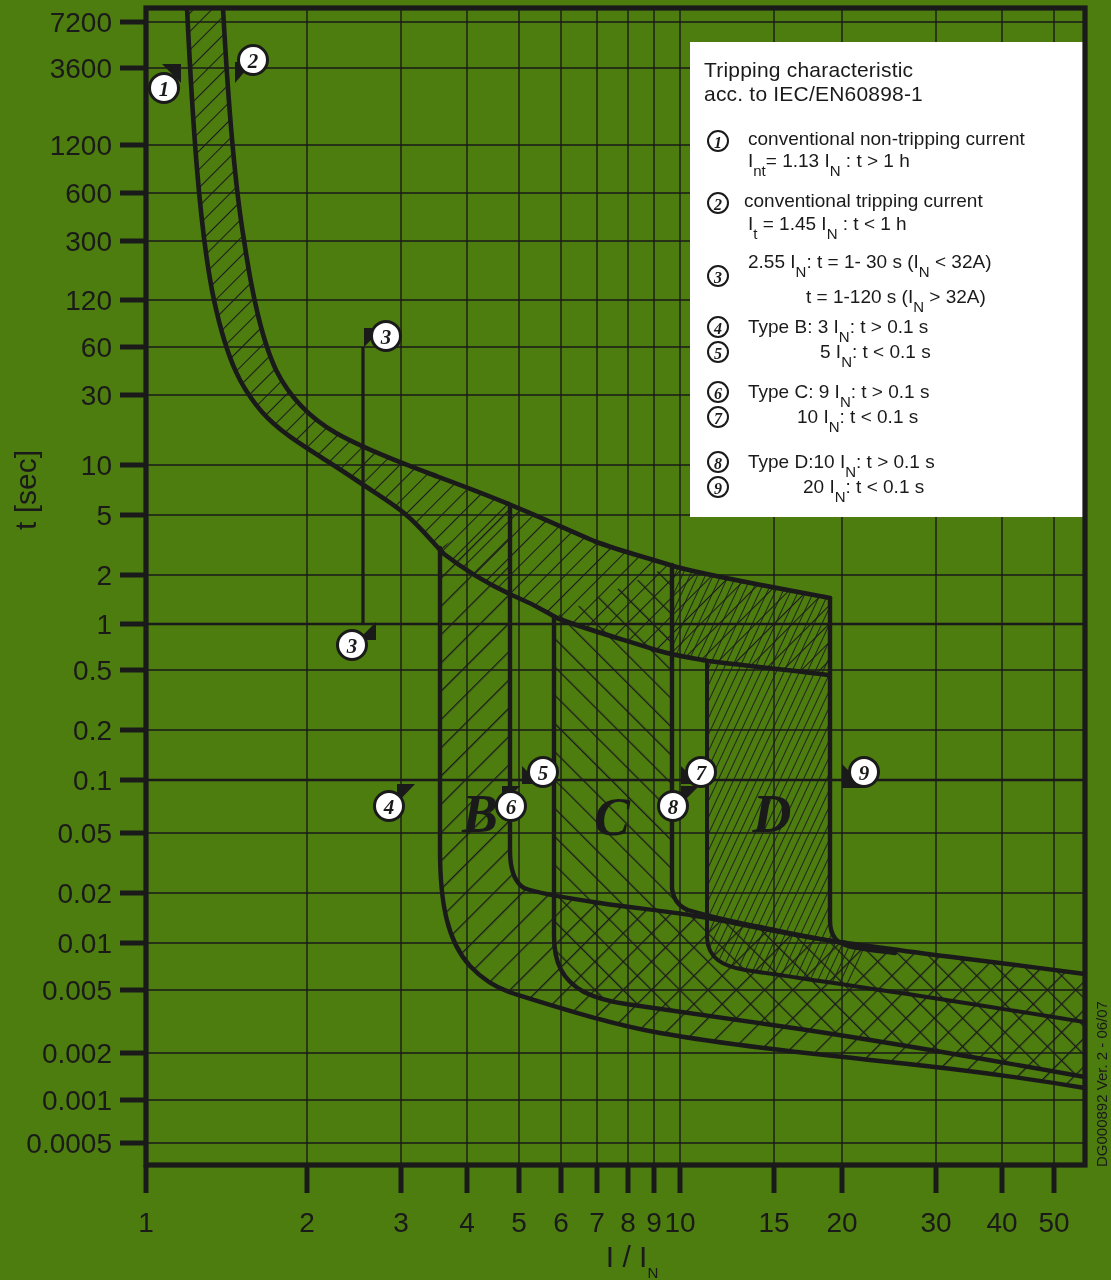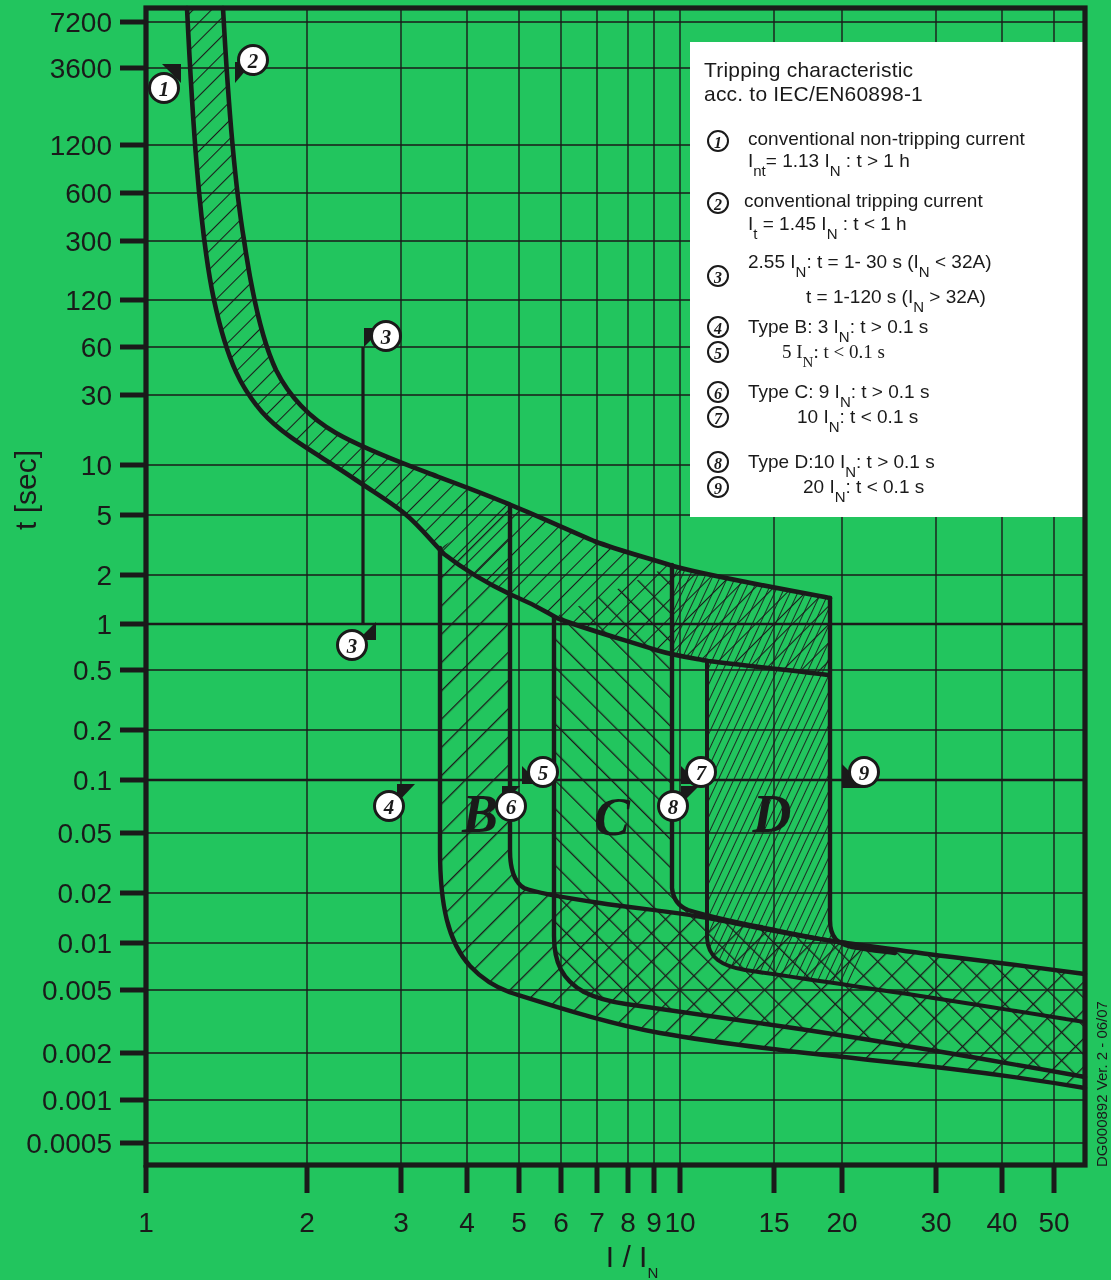--- a/index.html
+++ b/index.html
@@ -1,16 +1,16 @@
 <!DOCTYPE html>
 <html><head>
 <meta charset="utf-8">
 <style>
   html,body{margin:0;padding:0;background:#fff;}
-  .stage{position:relative;width:1111px;height:1280px;background:#22c55e;overflow:hidden;
+  .stage{position:relative;width:1111px;height:1280px;background:#4d7c0f;overflow:hidden;
          font-family:"Liberation Sans",sans-serif;color:#1a1a1a;}
   #chart{position:absolute;left:0;top:0;}
   .abs{position:absolute;}
   .legend-title{font-size:21px;text-align:left;line-height:24px;letter-spacing:0.2px;}
   .legend-line{font-size:19px;white-space:nowrap;line-height:22px;}
   .legend-line sub, .axis-title sub{font-size:15px;position:relative;top:4px;left:0px;}
   .legend-circle{position:absolute;width:22px;height:22px;border:2.2px solid #1a1a1a;border-radius:50%;
       font-family:"Liberation Serif",serif;font-style:italic;font-weight:bold;font-size:16px;
       text-align:center;line-height:21px;background:#fff;box-sizing:border-box;}
   .axis-title{font-size:30px;}
@@ -236,21 +236,21 @@
       <div class="abs legend-line" style="left: 748px; top: 150px;"><span>I</span><sub>nt</sub><span>= 1.13 I</span><sub>N</sub><span> : t &gt; 1 h</span></div>
       <div class="legend-circle" style="left: 707px; top: 192px;">2</div>
       <div class="abs legend-line" style="left: 744px; top: 190px;"><span>conventional tripping current</span></div>
       <div class="abs legend-line" style="left: 748px; top: 213px;"><span>I</span><sub>t</sub><span> = 1.45 I</span><sub>N</sub><span> : t &lt; 1 h</span></div>
       <div class="legend-circle" style="left: 707px; top: 265px;">3</div>
       <div class="abs legend-line" style="left: 748px; top: 251px;"><span>2.55 I</span><sub>N</sub><span>: t = 1- 30 s (I</span><sub>N</sub><span> &lt; 32A)</span></div>
       <div class="abs legend-line" style="left: 806px; top: 286px;"><span>t = 1-120 s (I</span><sub>N</sub><span> &gt; 32A)</span></div>
       <div class="legend-circle" style="left: 707px; top: 316px;">4</div>
       <div class="abs legend-line" style="left: 748px; top: 316px;"><span>Type B: 3 I</span><sub>N</sub><span>: t &gt; 0.1 s</span></div>
       <div class="legend-circle" style="left: 707px; top: 341px;">5</div>
-      <div class="abs legend-line" style="left: 782px; top: 341px; font-family: Liberation Serif, serif;"><span>5 I</span><sub>N</sub><span>: t &lt; 0.1 s</span></div>
+      <div class="abs legend-line" style="left: 820px; top: 341px;"><span>5 I</span><sub>N</sub><span>: t &lt; 0.1 s</span></div>
       <div class="legend-circle" style="left: 707px; top: 381px;">6</div>
       <div class="abs legend-line" style="left: 748px; top: 381px;"><span>Type C: 9 I</span><sub>N</sub><span>: t &gt; 0.1 s</span></div>
       <div class="legend-circle" style="left: 707px; top: 406px;">7</div>
       <div class="abs legend-line" style="left: 797px; top: 406px;"><span>10 I</span><sub>N</sub><span>: t &lt; 0.1 s</span></div>
       <div class="legend-circle" style="left: 707px; top: 451px;">8</div>
       <div class="abs legend-line" style="left: 748px; top: 451px;"><span>Type D:10 I</span><sub>N</sub><span>: t &gt; 0.1 s</span></div>
       <div class="legend-circle" style="left: 707px; top: 476px;">9</div>
       <div class="abs legend-line" style="left: 803px; top: 476px;"><span>20 I</span><sub>N</sub><span>: t &lt; 0.1 s</span></div>
     </div>
 

